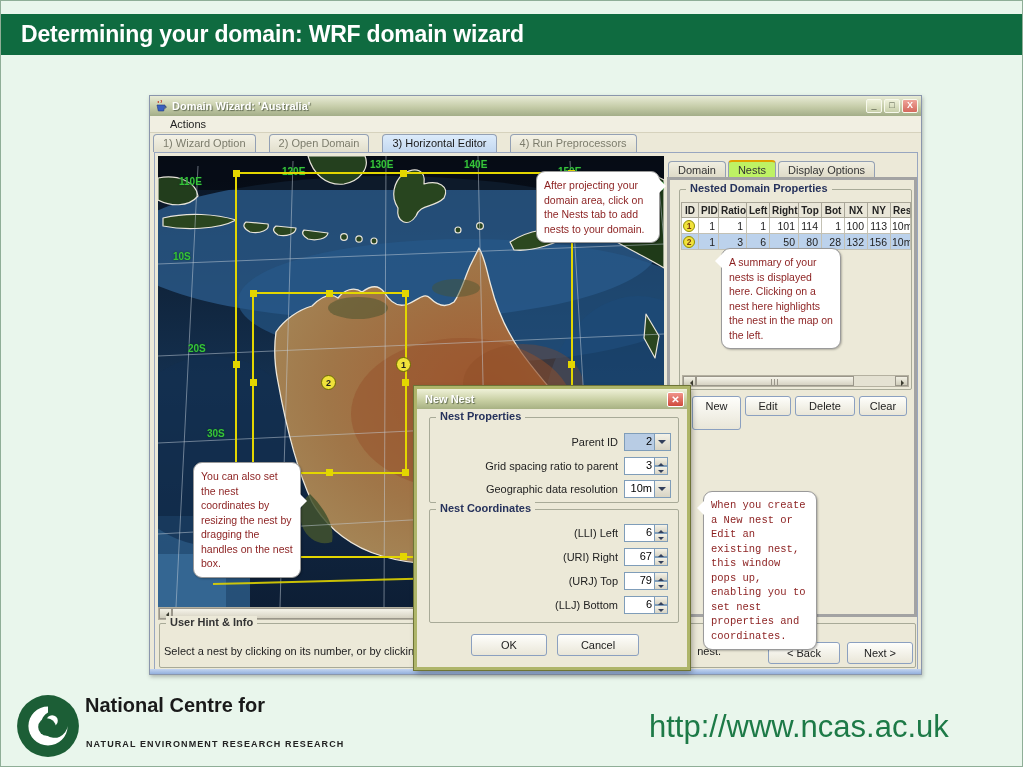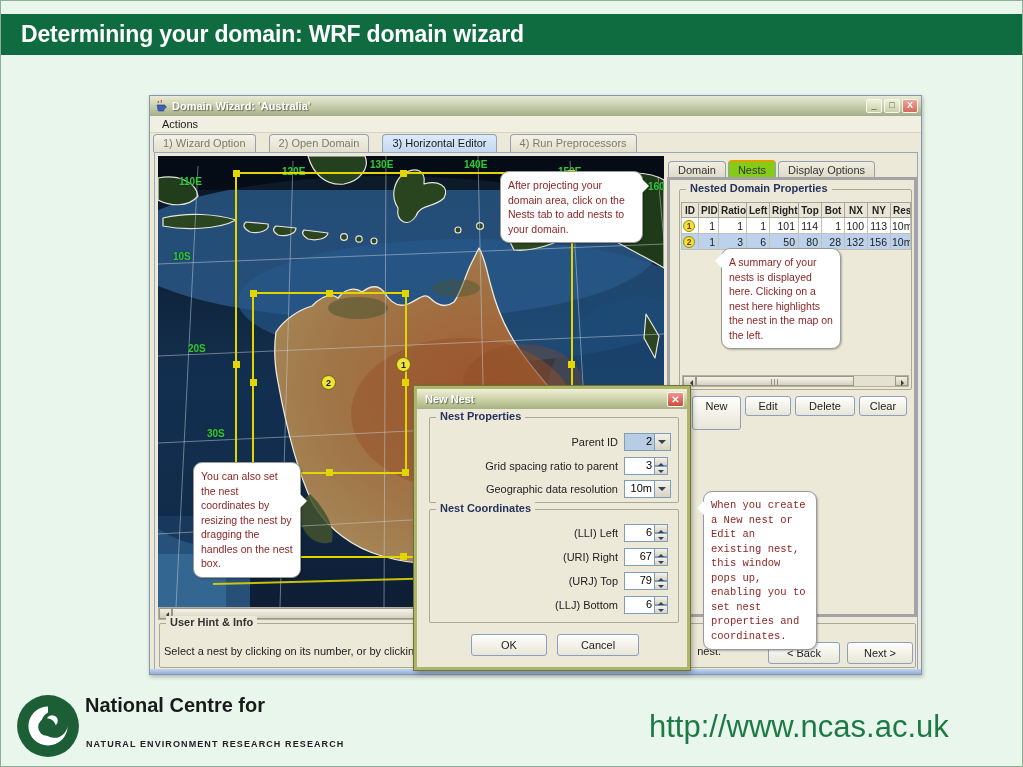--- a/index.html
+++ b/index.html
@@ -17,21 +17,21 @@
 
   
   .win{left:148px;top:94px;width:773px;height:580px;background:#ece9d8;border:1px solid #8a96ac;box-shadow:1px 2px 4px rgba(0,0,0,.25);}
   .titlebar{left:0;top:0;width:100%;height:20px;background:linear-gradient(180deg,#e8ebd6 0%,#c5cca8 55%,#a3ad88 100%);
             display:flex;align-items:center;padding-left:4px;}
   .title-txt{color:#fff;font-size:11px;font-weight:bold;text-shadow:1px 1px 1px rgba(60,70,50,.7);margin-left:4px;}
   .winbtn{width:16px;height:14px;border:1px solid #f7f9ec;border-radius:2px;font-size:9px;line-height:11px;text-align:center;color:#4c5440;
           background:linear-gradient(180deg,#eef1da,#c9d0ab);margin-left:2px;}
   .winbtn.close{background:linear-gradient(180deg,#efa49a,#d4685c);color:#fff;font-weight:bold;}
   .menubar{left:0;top:20px;width:100%;height:17px;background:#f1efe2;border-bottom:1px solid #d6d2bd;font-size:11px;color:#222;}
-  .menubar span{margin-left:12px;line-height:17px;display:inline-block;}
+  .menubar span{margin-left:20px;line-height:17px;display:inline-block;}
   .steps{left:3px;top:38px;height:18px;font-size:11px;}
   .step{display:inline-block;height:18px;line-height:17px;padding:0 9px;border:1px solid #93a0b4;border-bottom:none;
         border-radius:4px 4px 0 0;background:linear-gradient(180deg,#f4f2e6,#e2dfcd);color:#7c7c6c;margin-right:10px;}
   .step.active{background:linear-gradient(180deg,#dcebfb,#c3d8f0);color:#1a1a1a;}
   .content{left:4px;top:56px;width:764px;height:518px;background:#ece9d8;border:1px solid #98a6c0;}
   .bottom-strip{left:0;bottom:0;width:100%;height:5px;background:linear-gradient(180deg,#c3d4f0,#93b0dd);}
 
   
   .map{left:8px;top:60px;width:506px;height:451px;background:#0a1526;overflow:hidden;}
   .maplabel{color:#38c438;font-size:10px;font-weight:bold;text-shadow:0 0 2px #032;}
@@ -45,21 +45,21 @@
   .sb-btn{width:13px;background:linear-gradient(180deg,#f2f0e4,#cfccba);border:1px solid #9a968a;position:relative;flex:none;}
   .tri-l{position:absolute;left:3px;top:3px;border:3.5px solid transparent;border-right-color:#3c3c30;}
   .tri-r{position:absolute;left:5px;top:3px;border:3.5px solid transparent;border-left-color:#3c3c30;}
   .sb-thumb{background:linear-gradient(180deg,#f6f4ea,#d6d2c2);border:1px solid #9a968a;position:relative;}
   .grip{position:absolute;left:50%;top:2px;width:8px;height:7px;margin-left:-4px;
         background:repeating-linear-gradient(90deg,#9a968a 0 1px,transparent 1px 3px);}
 
   
   .ptab{display:inline-block;height:18px;line-height:17px;padding:0 9px;border:1px solid #93a0b4;border-bottom:none;
         border-radius:4px 4px 0 0;background:linear-gradient(180deg,#f0eee0,#ddd9c6);color:#333;font-size:11px;margin-right:2px;}
-  .ptab.active{background:#84cc16;border-top:2px solid #e0a000;}
+  .ptab.active{background:#bef264;border-top:2px solid #e0a000;}
   .panelbox{background:#ece9d8;border:3px solid #a3a3a3;}
   .group{border:1px solid #a8aa98;border-radius:2px;}
   .group-title{position:absolute;top:-8px;left:6px;background:#ece9d8;padding:0 4px;font-size:11px;font-weight:bold;color:#26325c;white-space:nowrap;}
   table.nests{border-collapse:collapse;table-layout:fixed;font-size:10.5px;background:#fff;}
   table.nests th{background:#e9e6d8;border:1px solid #a9a698;font-size:10px;font-weight:bold;color:#222;padding:1px 2px;height:15px;overflow:hidden;}
   table.nests td{border:1px solid #c3c1b4;padding:1px 3px 1px 1px;text-align:right;color:#222;height:15px;overflow:hidden;white-space:nowrap;}
   tr.sel td{background:#bcd2ec;}
   .idcirc{display:inline-flex;width:12px;height:12px;border-radius:50%;background:#f2e23a;border:1px solid #8f8f00;
           color:#7a3a10;font-size:8.5px;font-weight:bold;align-items:center;justify-content:center;}
 
@@ -338,21 +338,21 @@
       <div class="group-title" style="color:#333">User Hint &amp; Info</div>
     </div>
     <div class="hint-text" style="left:14px;top:549px;width:250px;">Select a nest by clicking on its number, or by clicking on a row</div>
     <div class="hint-text" style="left:531px;top:549px;width:40px;text-align:right;">nest.</div>
     <div class="xpbtn" style="left:618px;top:546px;width:72px;height:22px;line-height:21px;">&lt; Back</div>
     <div class="xpbtn" style="left:697px;top:546px;width:66px;height:22px;line-height:21px;">Next &gt;</div>
 
     <div class="abs bottom-strip"></div>
   </div>
 
-  <div class="callout" style="left:499px;top:170px;width:143px;">
+  <div class="callout" style="left:535px;top:170px;width:124px;">
     <span>After projecting your domain area, click on the Nests tab to add nests to your domain.</span>
     <i class="tail right" style="top:6px"></i>
   </div>
   <div class="callout" style="left:720px;top:247px;width:120px;">
     <span>A summary of your nests is displayed here. Clicking on a nest here highlights the nest in the map on the left.</span>
     <i class="tail left" style="top:4px"></i>
   </div>
   <div class="callout" style="left:192px;top:461px;width:108px;">
     <span>You can also set the nest coordinates by resizing the nest by dragging the handles on the nest box.</span>
     <i class="tail right" style="top:30px"></i>

